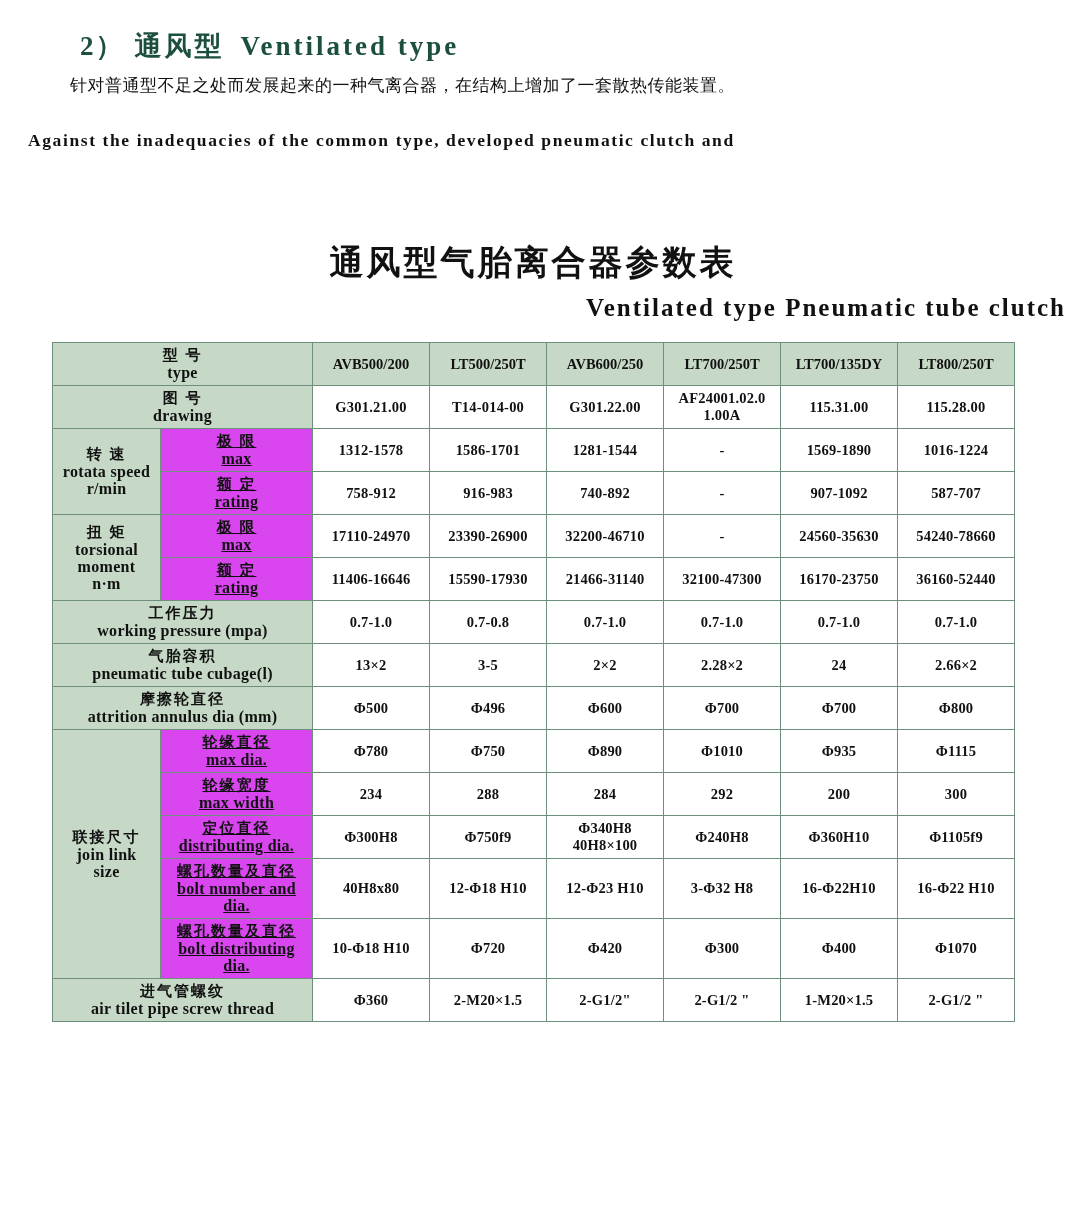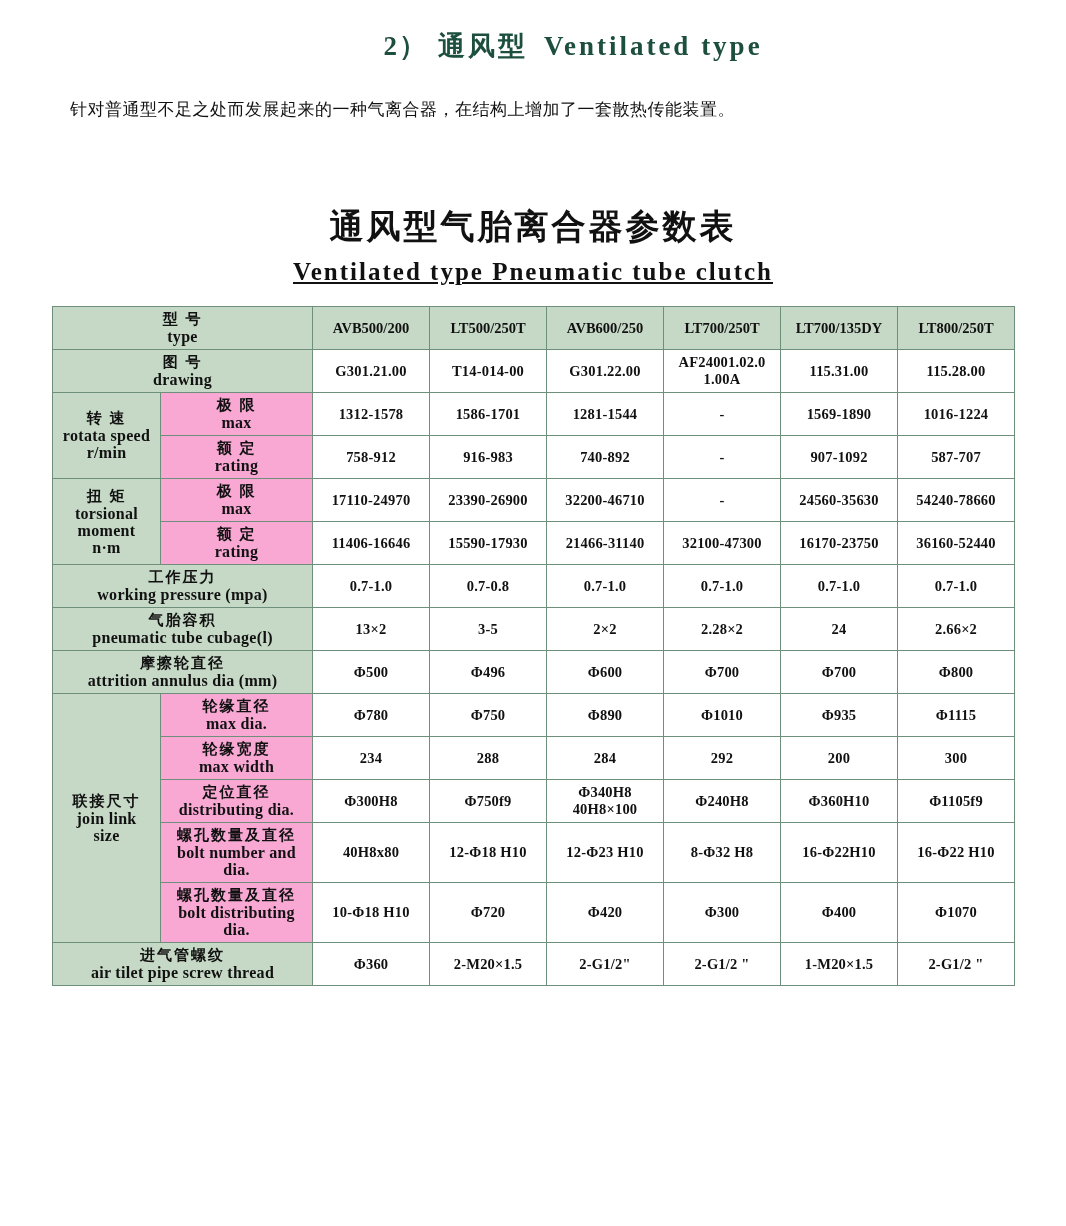--- a/index.html
+++ b/index.html
@@ -17,37 +17,36 @@
   }
 
   
   .section-heading {
     margin: 28px 0 0 80px;
     font-family: "Liberation Serif", serif;
     font-size: 27px;
     font-weight: bold;
     color: #1d4f3f;
     letter-spacing: 1px;
-    text-align: center;
   }
   .section-heading .num {
     color: #1d4f3f;
     letter-spacing: 2px;
   }
   .section-heading .cn {
     margin-left: 10px;
     letter-spacing: 3px;
   }
   .section-heading .en {
     margin-left: 16px;
     letter-spacing: 3px;
   }
 
   .cn-para {
-    margin: 34px 0 0 70px;
+    margin: 10px 0 0 70px;
     font-size: 17px;
     font-family: "Liberation Serif", serif;
     letter-spacing: 0.5px;
     color: #111;
   }
 
   .en-para {
     margin: 26px 0 0 28px;
     width: 1010px;
     font-size: 17.5px;
@@ -65,27 +64,26 @@
   
   .table-title-cn {
     text-align: center;
     margin-top: 83px;
     font-size: 34px;
     font-weight: bold;
     letter-spacing: 3px;
     color: #111;
   }
   .table-title-en {
-    text-align: center;
+    text-align: right;
     margin-top: 8px;
     font-size: 25px;
     font-weight: bold;
     letter-spacing: 2px;
     color: #111;
-    text-decoration: underline;
   }
 
   
   .table-wrap {
     margin: 20px auto 0 auto;
     width: 962px;
   }
   table.spec {
     border-collapse: collapse;
     width: 100%;
@@ -117,33 +115,35 @@
   .enline {
     display: block;
     font-size: 16px;
     letter-spacing: 0.3px;
   }
   .single {
     display: block;
     font-size: 14.5px;
   }
   td.sub {
-    background: #f9a8d4;
+    background: #d946ef;
+    text-decoration: underline;
   }
 </style>
 </head>
 <body>
 
 <div class="section-heading">
   <span class="num">2）</span><span class="cn">通风型</span><span class="en">Ventilated type</span>
 </div>
 
 <div class="cn-para">针对普通型不足之处而发展起来的一种气离合器，在结构上增加了一套散热传能装置。</div>
 
 <div class="en-para">
+  <span>Against the inadequacies of the common type,  developed pneumatic clutch and</span>
 </div>
 
 <div class="table-title-cn">通风型气胎离合器参数表</div>
 <div class="table-title-en">Ventilated type Pneumatic tube clutch</div>
 
 <div class="table-wrap">
 <table class="spec">
   <colgroup>
     <col style="width:108px">
     <col style="width:152px">
@@ -334,21 +334,21 @@
   </tr>
 
   <tr>
     <td class="sub">
       <span class="cnline">螺孔数量及直径</span>
       <span class="enline">bolt number and dia.</span>
     </td>
     <td class="val">40H8x80</td>
     <td class="val">12-Φ18 H10</td>
     <td class="val">12-Φ23 H10</td>
-    <td class="val">8-Φ32 H8</td>
+    <td class="val">3-Φ32 H8</td>
     <td class="val">16-Φ22H10</td>
     <td class="val">16-Φ22 H10</td>
   </tr>
 
   <tr>
     <td class="sub">
       <span class="cnline">螺孔数量及直径</span>
       <span class="enline">bolt distributing dia.</span>
     </td>
     <td class="val">10-Φ18 H10</td>

